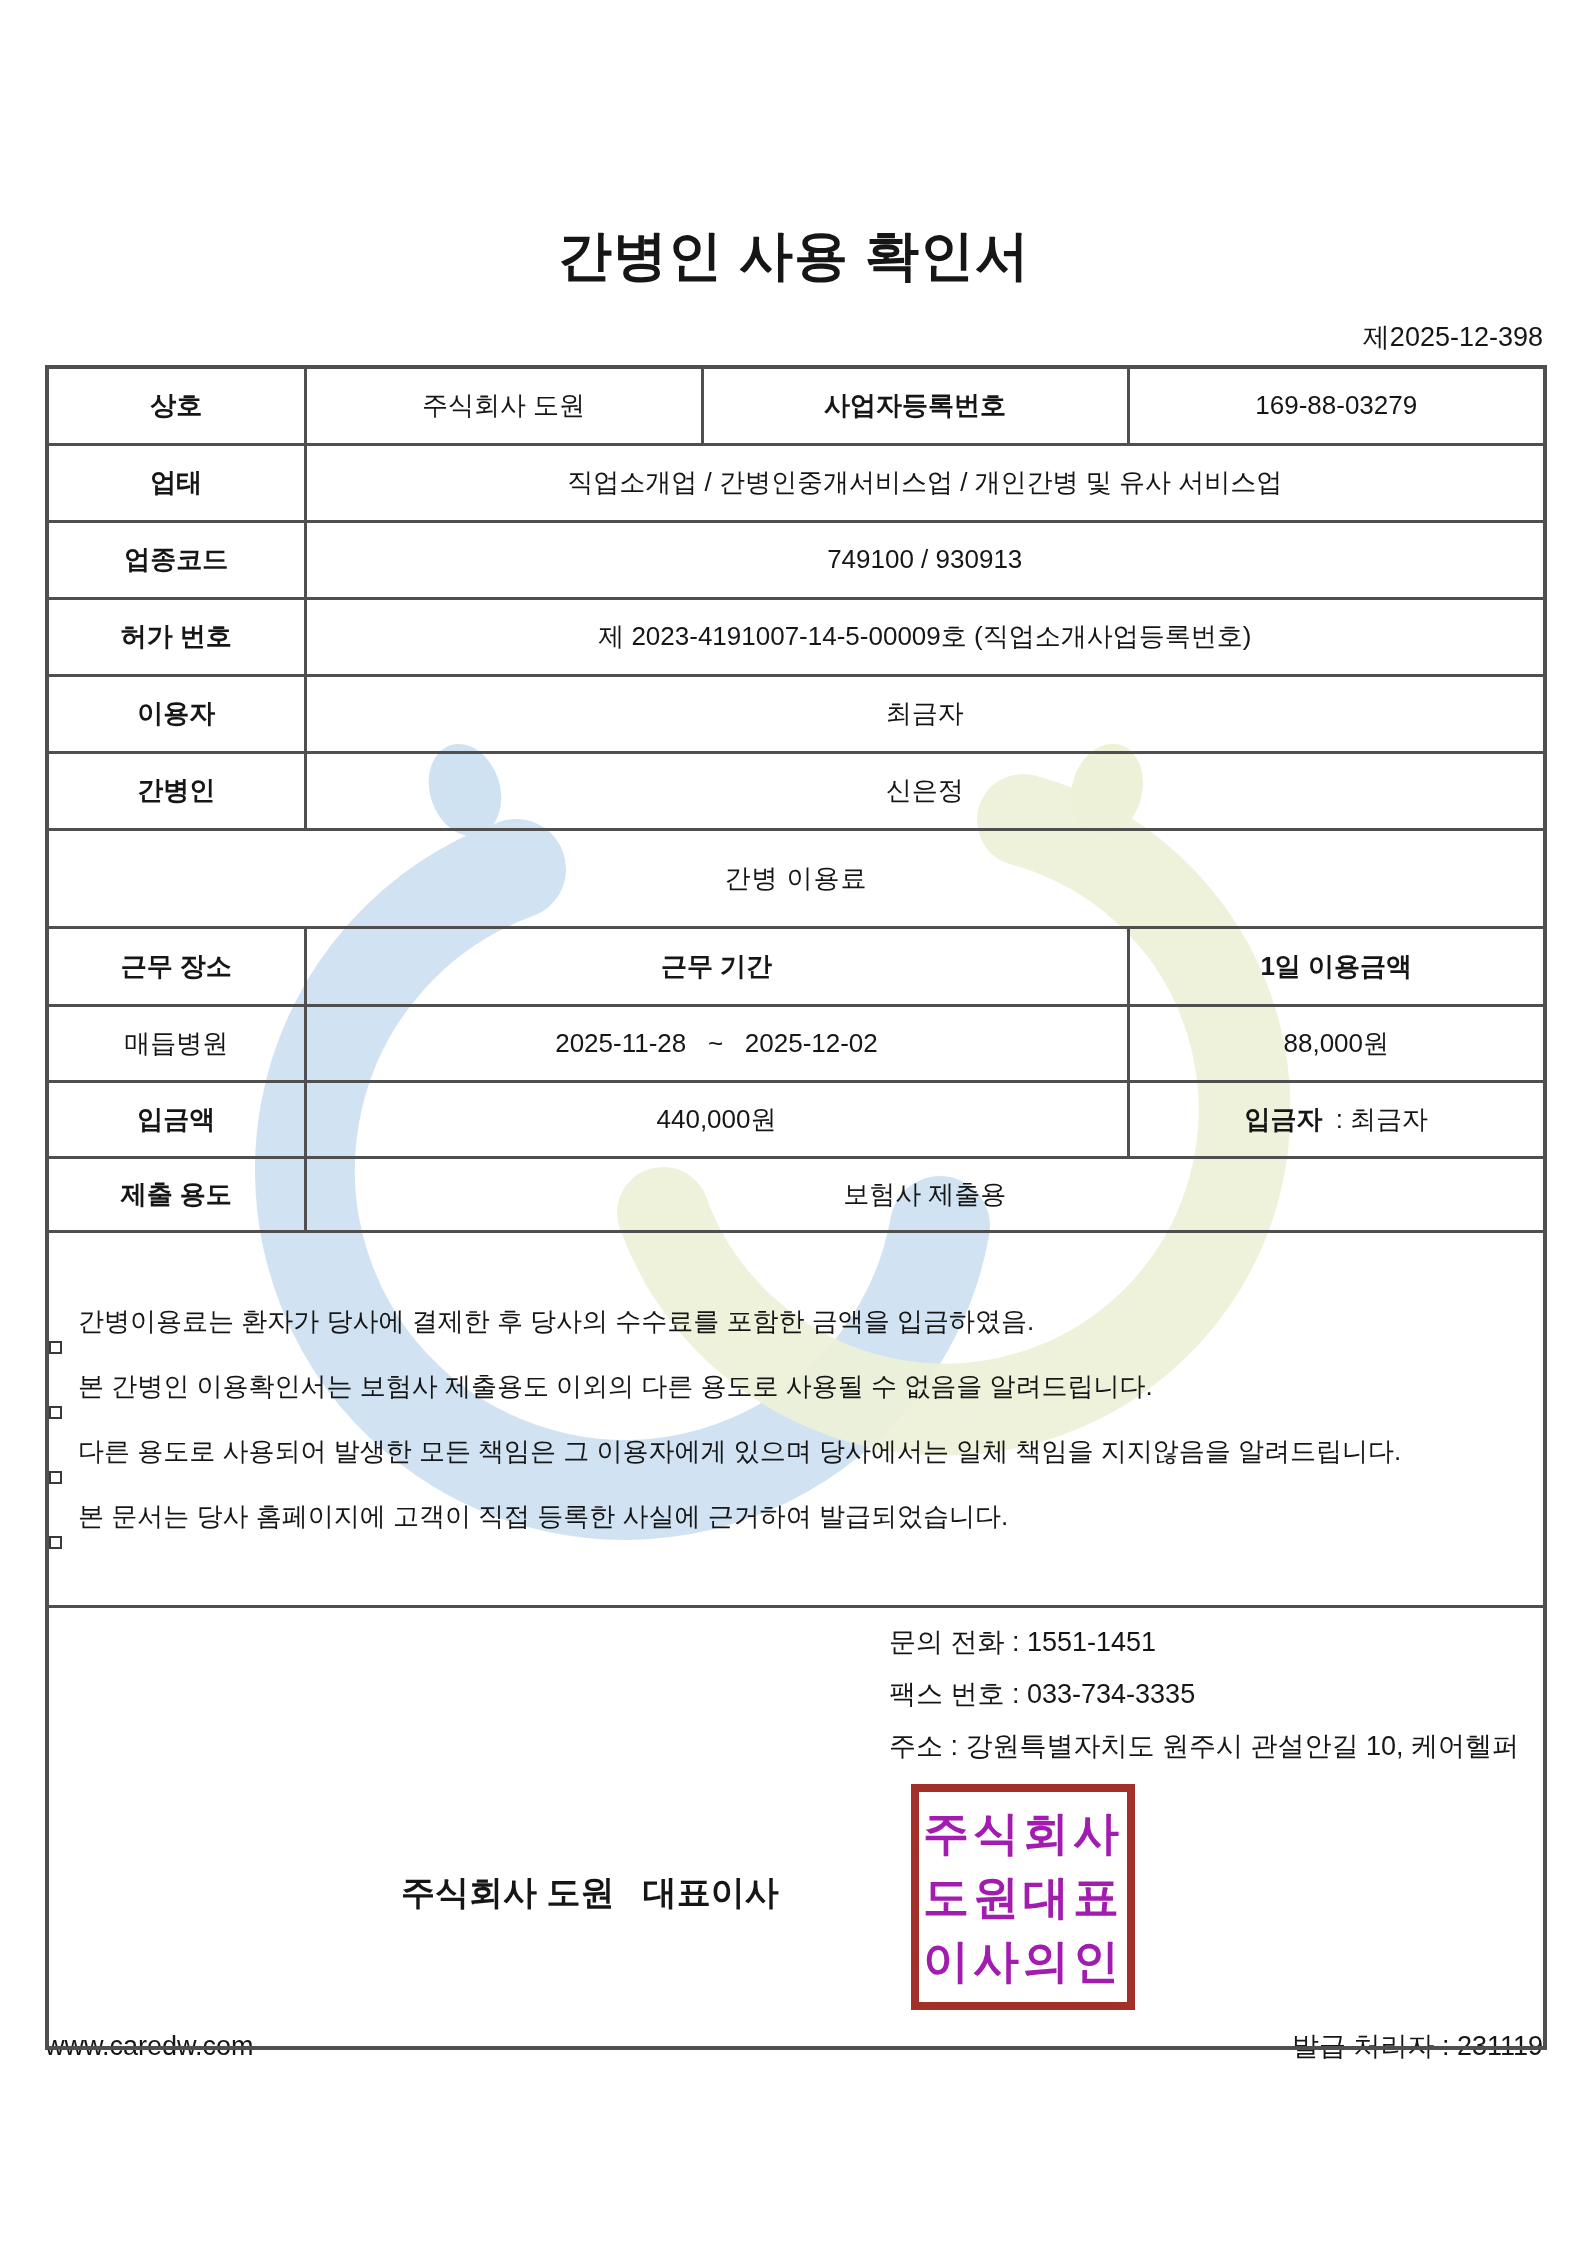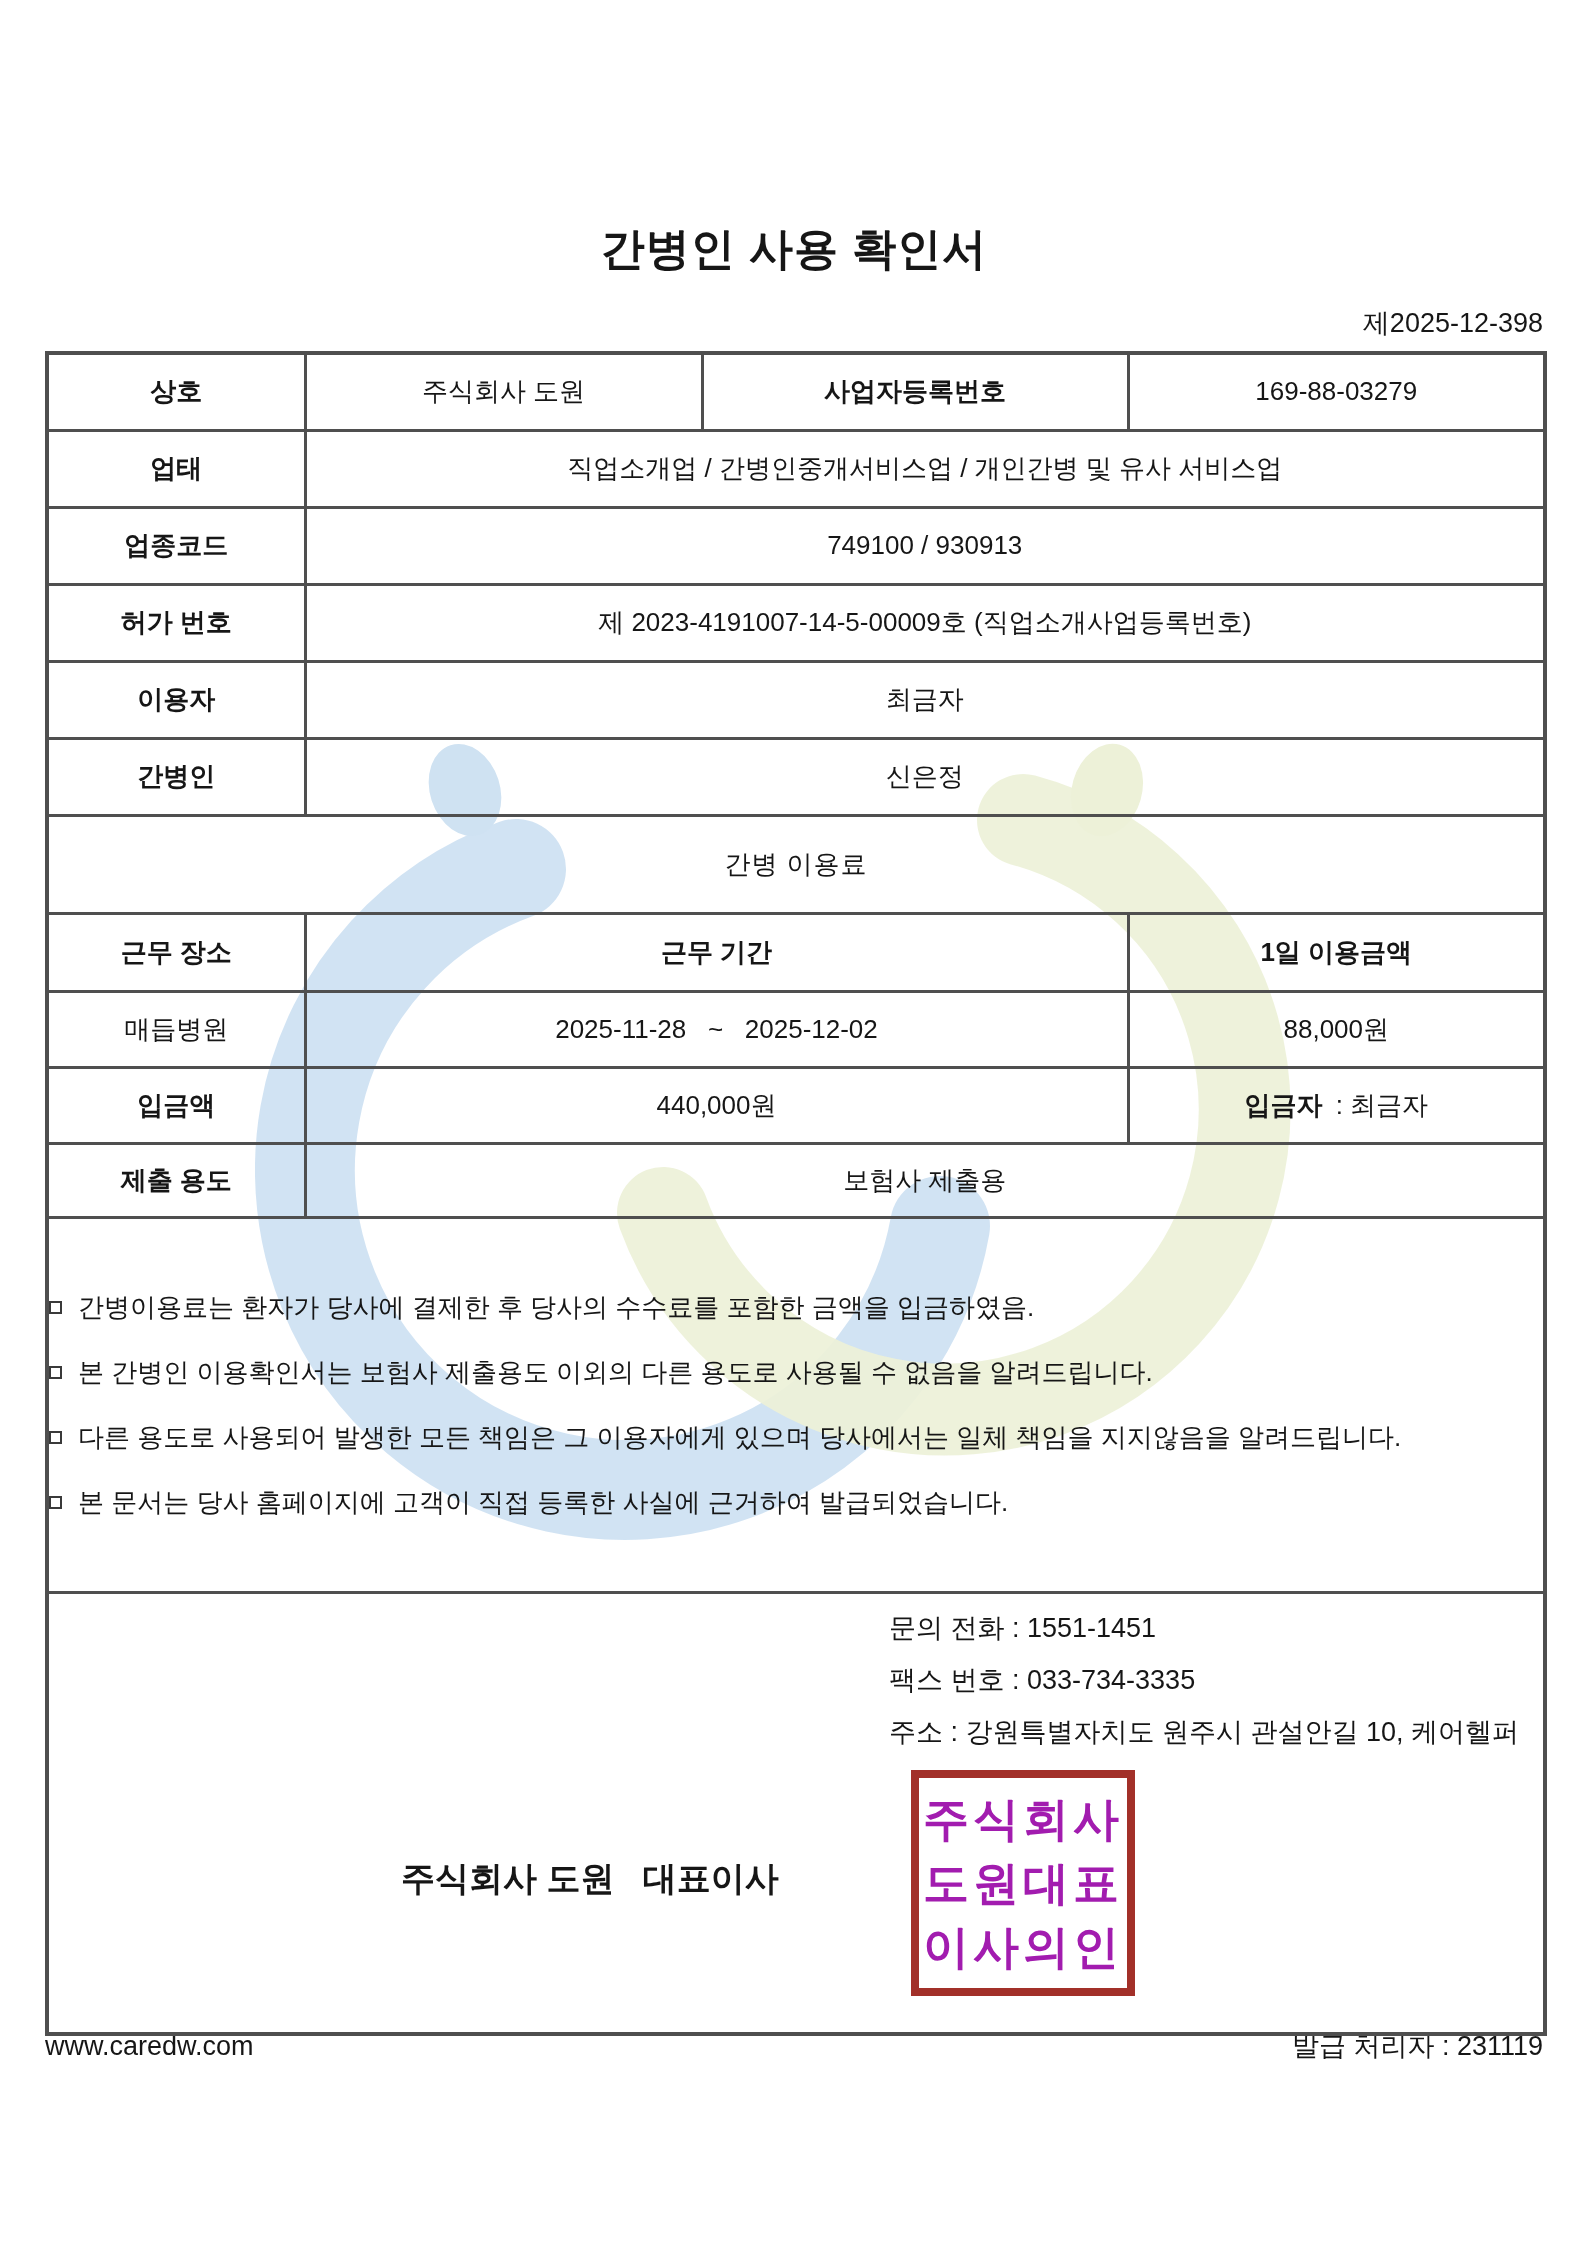--- a/index.html
+++ b/index.html
@@ -11,21 +11,21 @@
     font-family:"Liberation Sans","DejaVu Sans",sans-serif;
     color:#161616;
   }
   
   .watermark{position:absolute;left:255px;top:690px;z-index:0;pointer-events:none;}
   
   .content{position:relative;z-index:1;}
   .title{
     padding-top:220px;margin:0;
     text-align:center;
-    font-size:44px;font-weight:700;letter-spacing:1px;
+    font-size:54px;font-weight:700;letter-spacing:1px;
   }
   .doc-number{
     width:1498px;margin:26px auto 10px auto;
     text-align:right;
     font-size:27px;
   }
   table.main{
     width:1498px;
     margin:0 45px;
     border-collapse:collapse;
@@ -52,21 +52,21 @@
   tr.r-purpose{height:74px;}
   tr.r-notes{height:375px;}
   tr.r-bottom{height:442px;}
   .fee-title{font-size:37px;font-weight:700;letter-spacing:1px;}
   .pre{white-space:pre;}
   .dep-bold{font-weight:700;}
   .dep-rest{font-weight:400;margin-left:6px;}
   
   .notes-cell{text-align:left;vertical-align:top;padding:90px 30px 0 20px;}
   .note-line{
-    display:flex;align-items:center;gap:16px;
+    display:flex;align-items:flex-end;gap:16px;
     font-size:26px;line-height:65px;height:65px;
   }
   .bullet{
     flex:none;width:9px;height:9px;
     border:2px solid #3a3a3a;background:transparent;display:inline-block;
   }
   
   .bottom-cell{position:relative;padding:0;}
   .contact{
     position:absolute;left:840px;top:8px;

